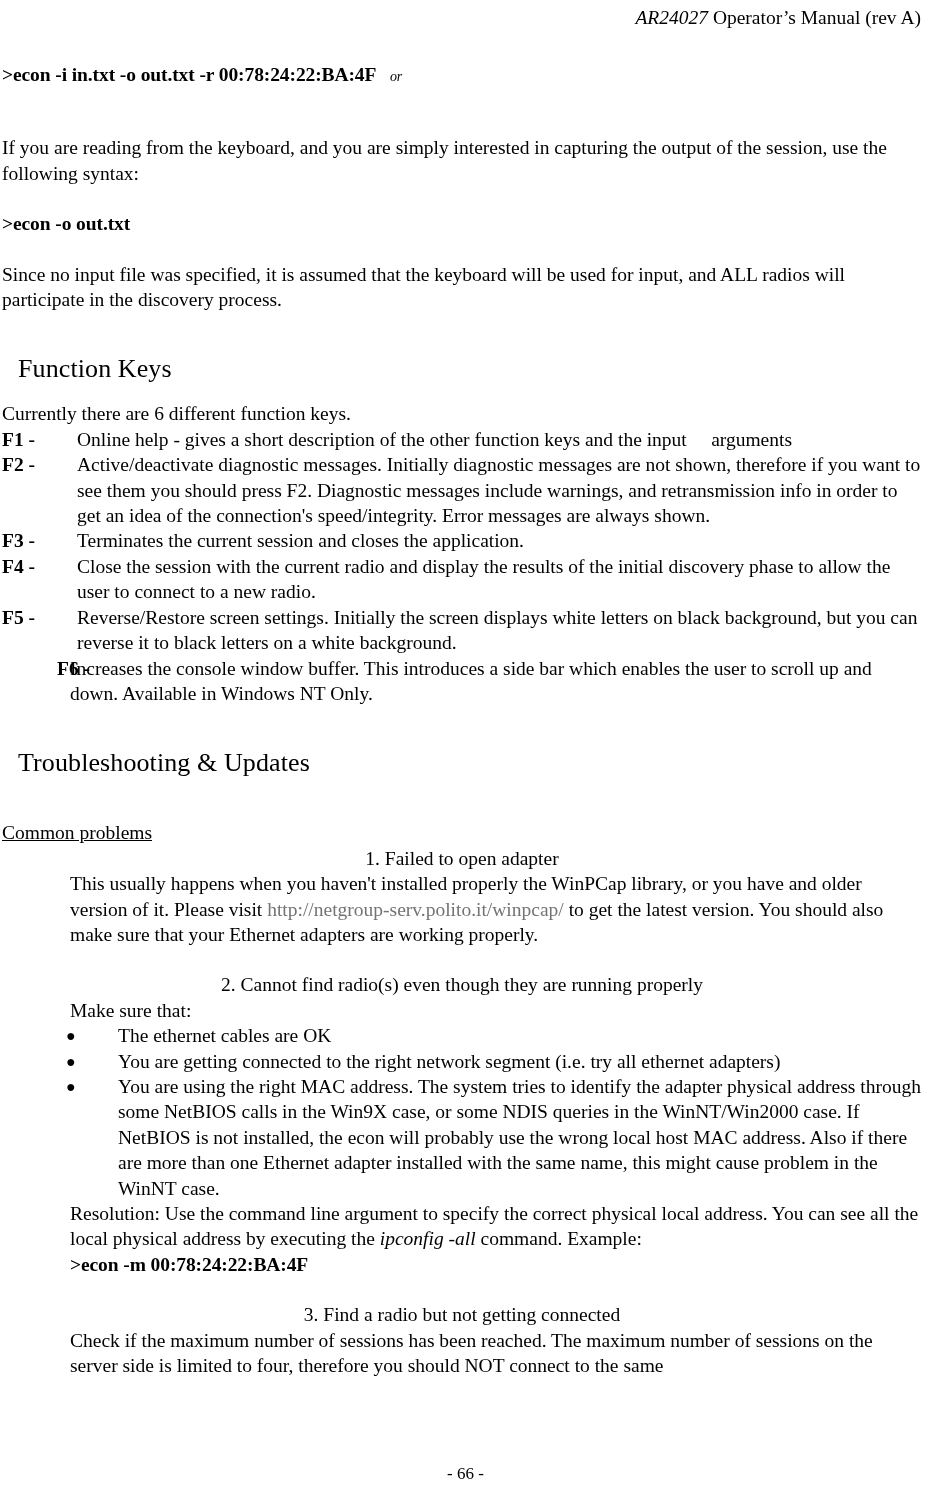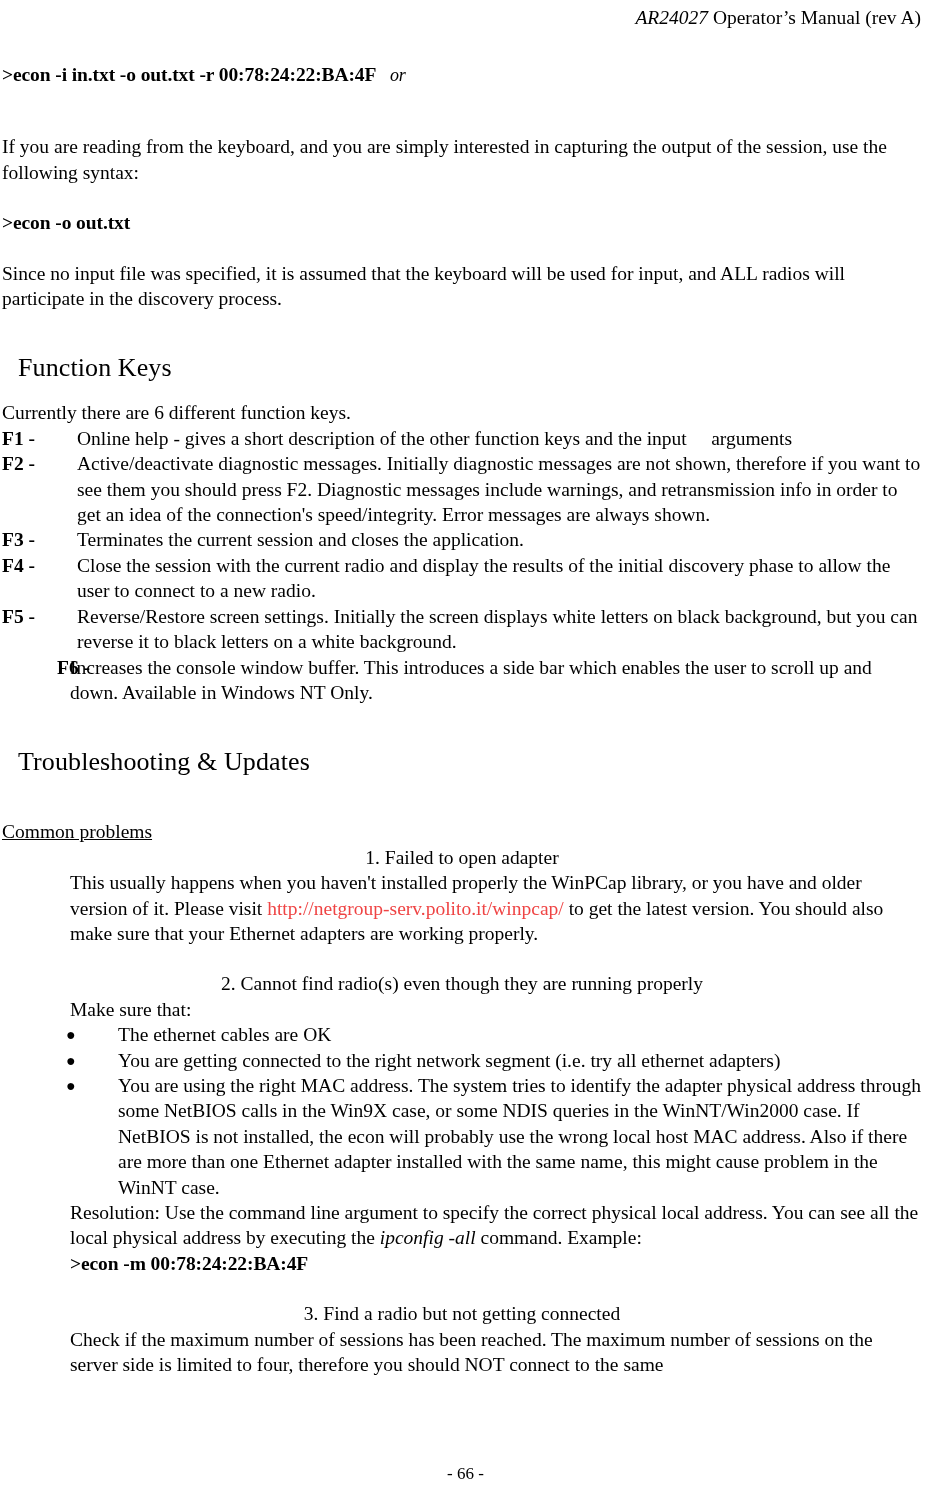--- a/index.html
+++ b/index.html
@@ -45,33 +45,33 @@
   }
   .gap-m  { height: 25px; }
   .gap-xl { height: 46px; }
   .cmd {
     font-weight: bold;
     letter-spacing: -0.1px;
   }
   .cmd .or {
     font-weight: normal;
     font-style: italic;
-    font-size: 18px;
+    font-size: 14px;
   }
   .h1 {
     font-size: 26px;
     line-height: 32px;
     font-weight: normal;
     margin: 16px;
     letter-spacing: 0.1px;
   }
   .underline { text-decoration: underline; }
   .ital { font-style: italic; }
   a.link {
-    color: #ef4444;
+    color: #737373;
     text-decoration: none;
   }
 
   
   .fk {
     display: block;
     position: relative;
     padding-left: 75px;
     text-indent: 0;
   }

